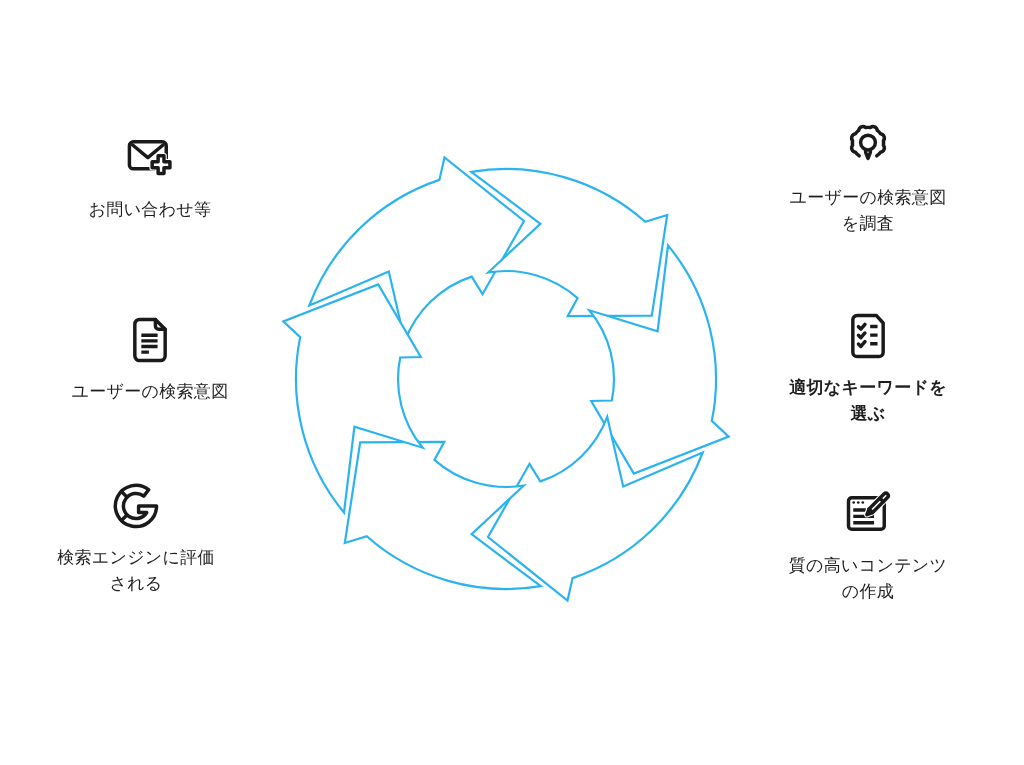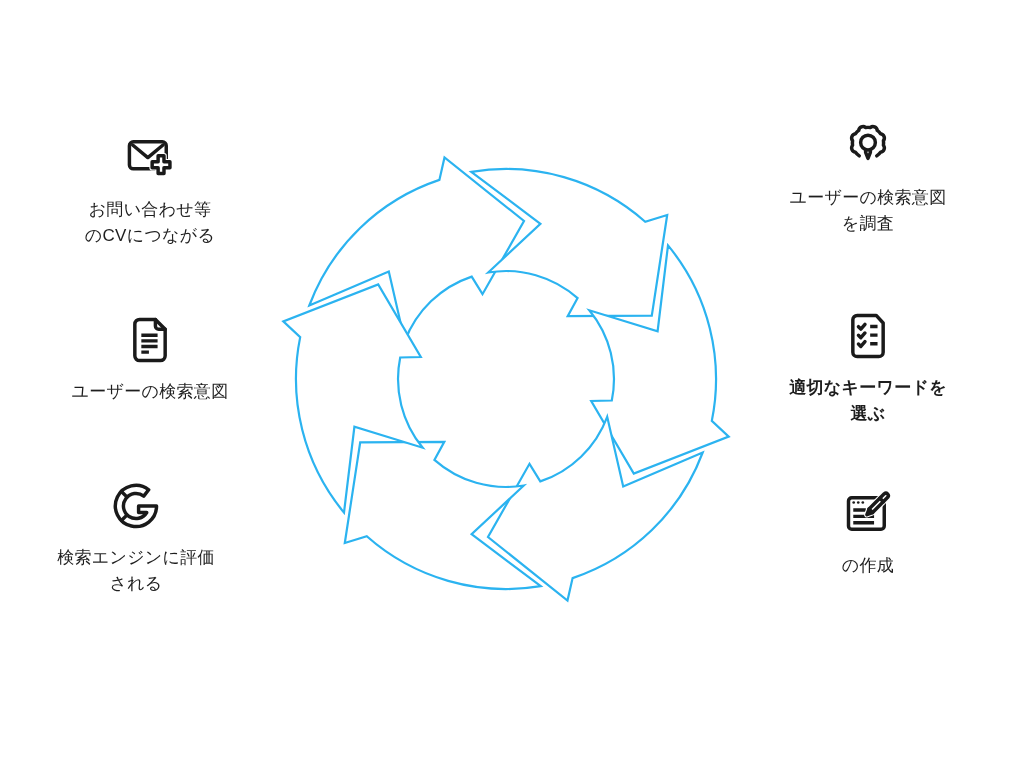--- a/index.html
+++ b/index.html
@@ -83,21 +83,20 @@
     <div class="icon">
       <svg viewBox="0 0 24 24">
         <rect class="ic" x="2.5" y="4.5" width="17" height="12.5" rx="1.8"></rect>
         <path class="ic" d="M4,6 L11,11.8 L18,6"></path>
         <path class="casing" d="M15.75,11 h2.7 v2.75 h2.75 v2.7 h-2.75 v2.75 h-2.7 v-2.75 h-2.75 v-2.7 h2.75 Z"></path>
         <path class="ic" fill="#fff" d="M15.75,11 h2.7 v2.75 h2.75 v2.7 h-2.75 v2.75 h-2.7 v-2.75 h-2.75 v-2.7 h2.75 Z"></path>
       </svg>
     </div>
     <div class="label">
       <span>お問い合わせ等</span>
-      <span>のCVにつながる</span>
     </div>
   </div>
 
   <div class="step" style="left:35px;top:314px">
     <div class="icon">
       <svg viewBox="0 0 24 24">
         <path class="ic" d="M14.5,2.5 H7.2 a2.2,2.2 0 0 0 -2.2,2.2 v14.6 a2.2,2.2 0 0 0 2.2,2.2 h9.6 a2.2,2.2 0 0 0 2.2,-2.2 V7 Z"></path>
         <path class="ic" d="M14.5,2.5 v3 a1.5,1.5 0 0 0 1.5,1.5 h3"></path>
         <path class="ic-sq" d="M8,9.8 H15.5 M8,12.4 H15.5 M8,15 H15.5 M8,17.6 H11.5"></path>
       </svg>
@@ -156,17 +155,18 @@
         <circle class="ic-fill" cx="5.4" cy="6.7" r="0.62"></circle>
         <circle class="ic-fill" cx="7.5" cy="6.7" r="0.62"></circle>
         <circle class="ic-fill" cx="9.6" cy="6.7" r="0.62"></circle>
         <path class="ic-sq" d="M5.2,10.2 H11 M5.2,13.1 H14.8 M5.2,16 H14.8"></path>
         <path class="casing" d="M11.5,12.3 L12.49,9.69 L19.49,2.69 A1.15,1.15 0 0 1 21.11,4.31 L14.11,11.31 Z"></path>
         <path class="ic" fill="#fff" d="M11.5,12.3 L12.49,9.69 L19.49,2.69 A1.15,1.15 0 0 1 21.11,4.31 L14.11,11.31 Z"></path>
         <path class="ic" d="M12.49,9.69 L14.11,11.31 M17.49,4.69 L19.11,6.31"></path>
       </svg>
     </div>
     <div class="label">
+      <span>質の高いコンテンツ</span>
       <span>の作成</span>
     </div>
   </div>
 
 </div>
 
 </body></html>

